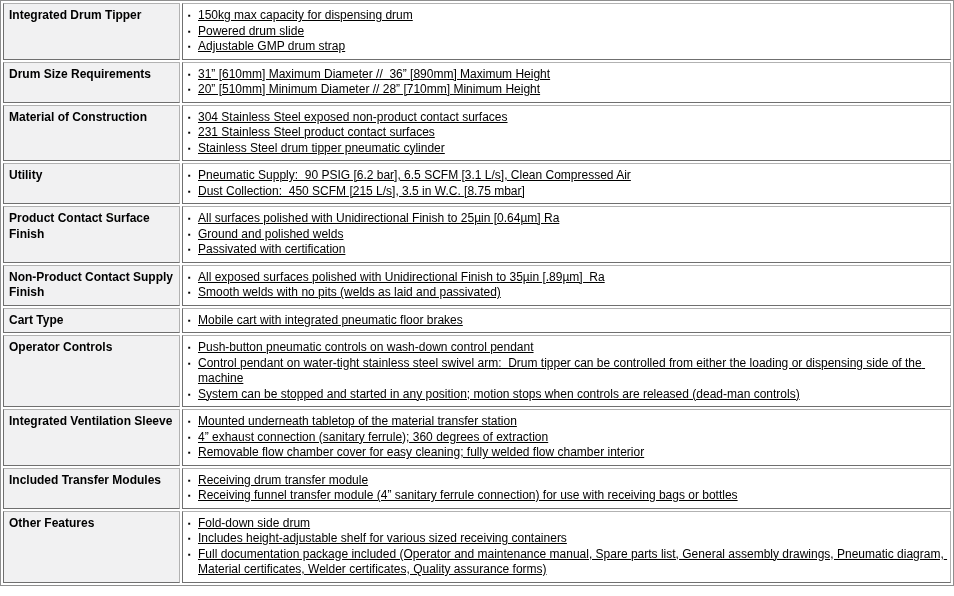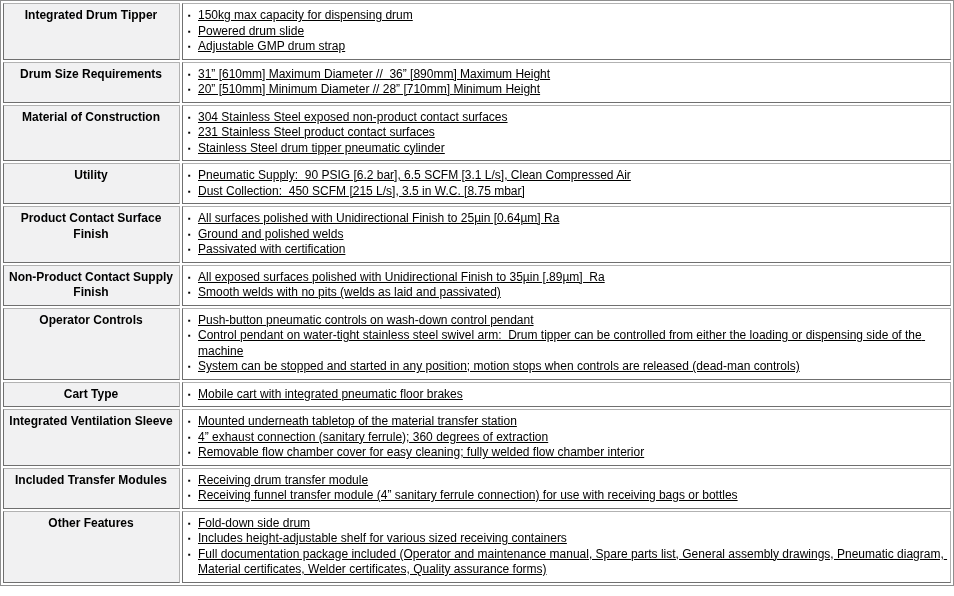--- a/index.html
+++ b/index.html
@@ -32,21 +32,20 @@
     padding: 4px 6px 4px 5px;
     font-size: 12px;
     line-height: 15.5px;
   }
   td.label-cell {
     width: 164px;
     background: #f1f1f2;
     font-weight: bold;
     padding-left: 8px;
     padding-right: 6px;
-    text-align: center;
   }
   td.content-cell {
     background: #ffffff;
   }
   .li {
     display: flex;
     align-items: flex-start;
   }
   .marker {
     flex: 0 0 10px;
@@ -174,46 +173,46 @@
             </div>
           <div class="li">
               <span class="marker">▪</span>
               <span class="txt">Smooth welds with no pits (welds as laid and passivated)</span>
             </div>
         </td>
       </tr>
 
       <tr>
         <td class="label-cell">
+          <span class="label-txt">Cart Type</span>
+        </td>
+        <td class="content-cell">
+          <div class="li">
+              <span class="marker">▪</span>
+              <span class="txt">Mobile cart with integrated pneumatic floor brakes</span>
+            </div>
+        </td>
+      </tr>
+
+      <tr>
+        <td class="label-cell">
           <span class="label-txt">Operator Controls</span>
         </td>
         <td class="content-cell">
           <div class="li">
               <span class="marker">▪</span>
               <span class="txt">Push-button pneumatic controls on wash-down control pendant</span>
             </div>
           <div class="li">
               <span class="marker">▪</span>
               <span class="txt">Control pendant on water-tight stainless steel swivel arm:  Drum tipper can be controlled from either the loading or dispensing side of the machine</span>
             </div>
           <div class="li">
               <span class="marker">▪</span>
               <span class="txt">System can be stopped and started in any position; motion stops when controls are released (dead-man controls)</span>
-            </div>
-        </td>
-      </tr>
-
-      <tr>
-        <td class="label-cell">
-          <span class="label-txt">Cart Type</span>
-        </td>
-        <td class="content-cell">
-          <div class="li">
-              <span class="marker">▪</span>
-              <span class="txt">Mobile cart with integrated pneumatic floor brakes</span>
             </div>
         </td>
       </tr>
 
       <tr>
         <td class="label-cell">
           <span class="label-txt">Integrated Ventilation Sleeve</span>
         </td>
         <td class="content-cell">
           <div class="li">

